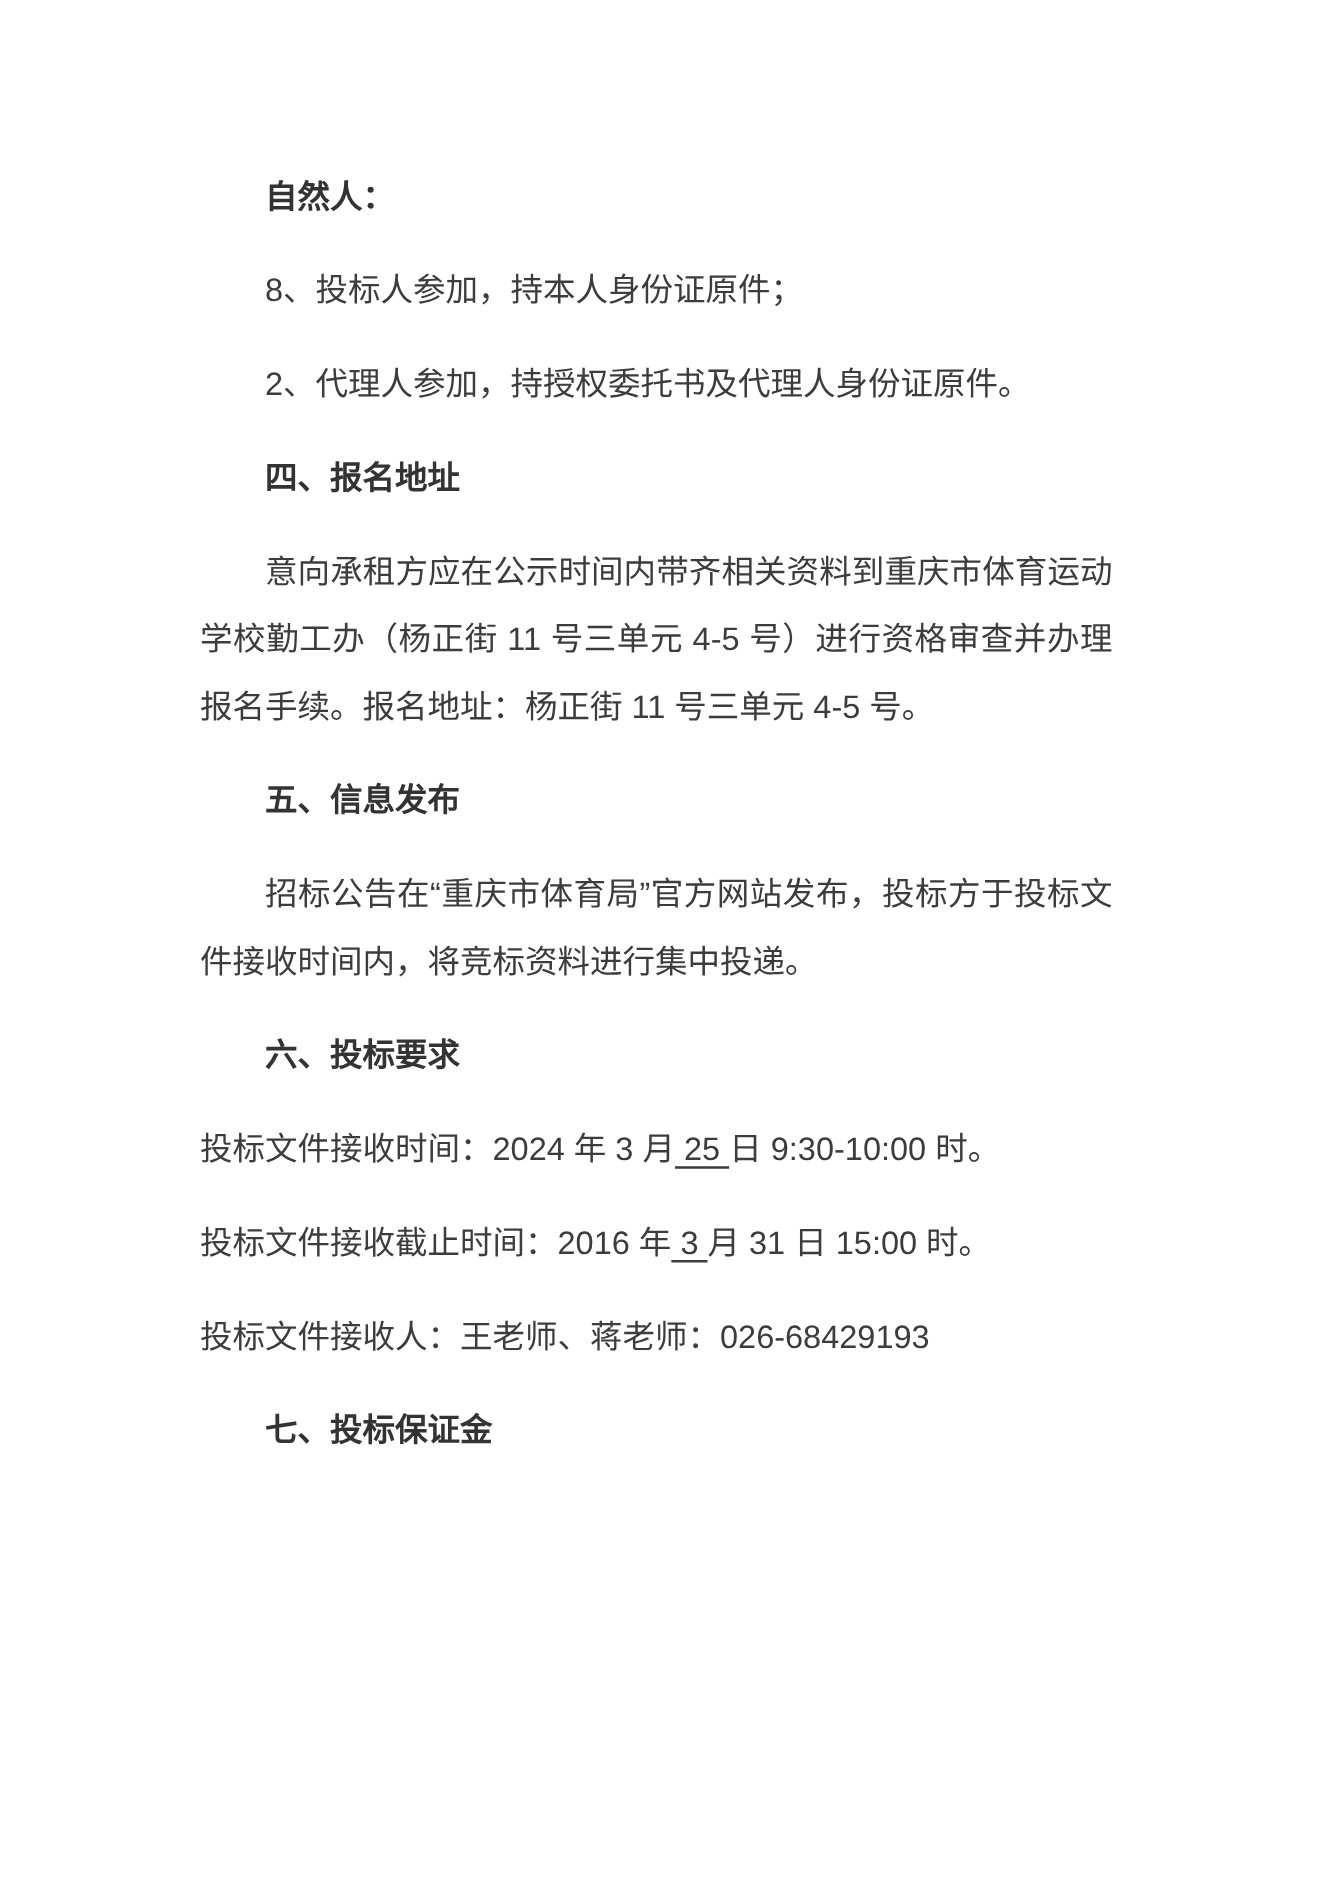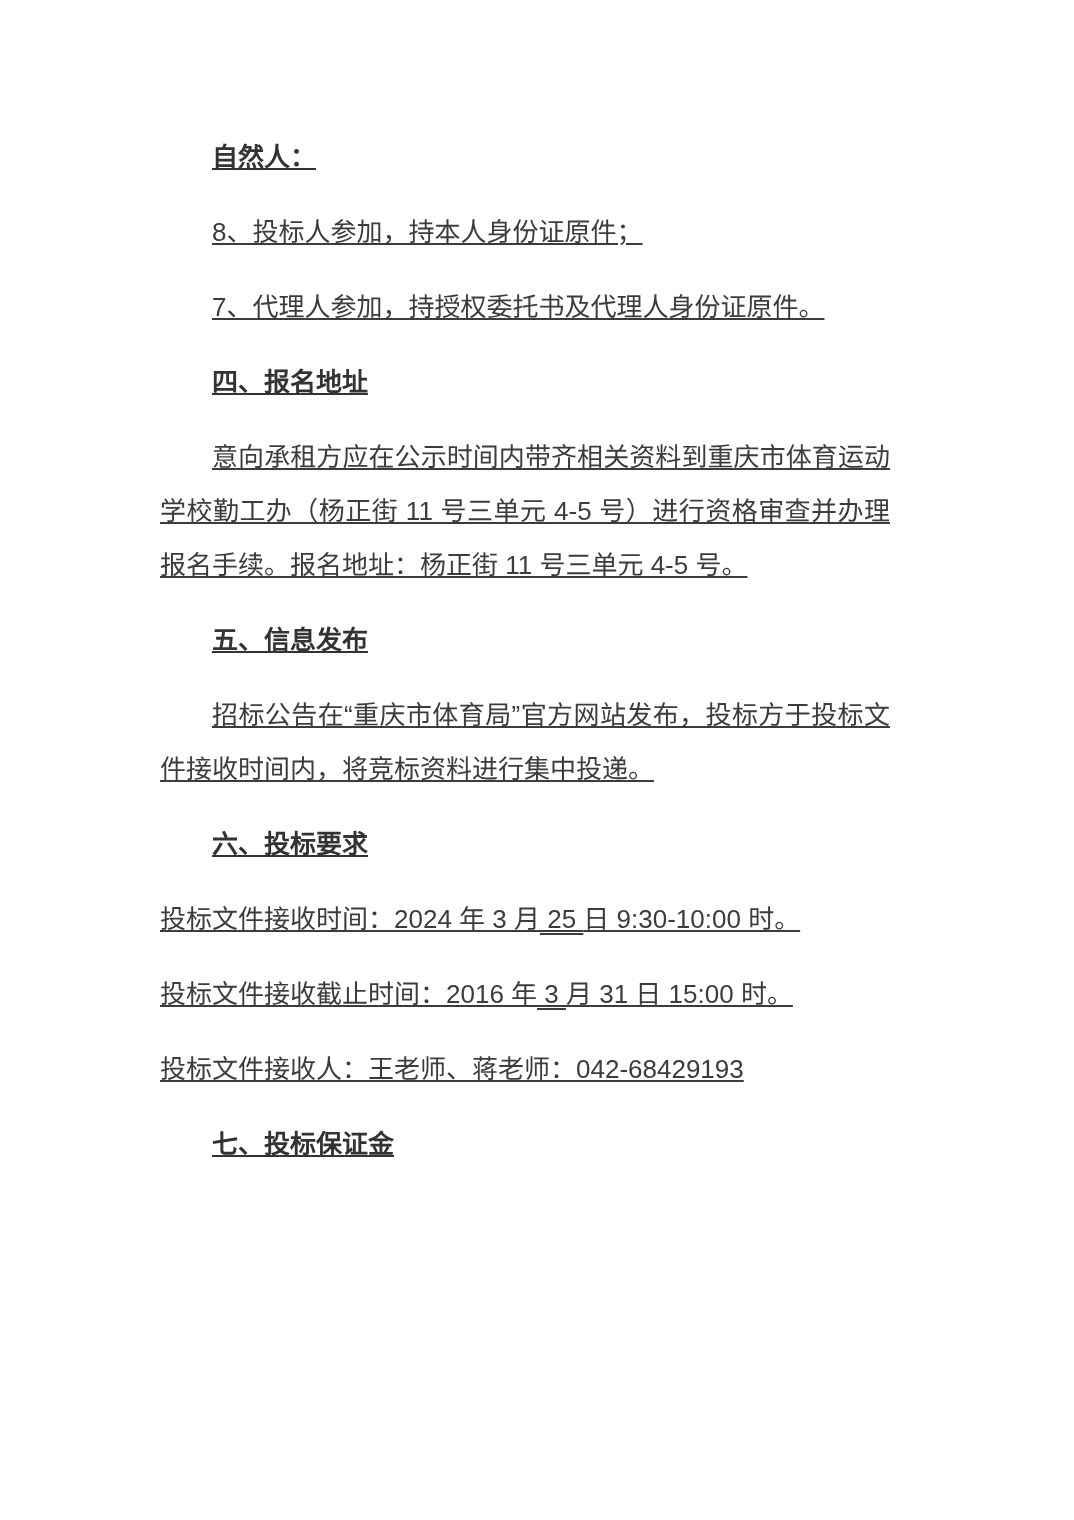--- a/index.html
+++ b/index.html
@@ -15,21 +15,20 @@
     background: #ffffff;
     padding: 130px 168px 0 160px;
     font-family: "Liberation Sans", "DejaVu Sans", sans-serif;
     font-size: 26px;
     line-height: 54px;
     color: #3c3c3c;
     overflow: hidden;
   }
   .page p {
     margin: 0 16px 21px 0;
-    text-decoration: underline;
   }
   p.heading {
     font-weight: 700;
     color: #333333;
     text-indent: 2em;
   }
   p.para {
     text-indent: 2em;
     text-align: justify;
   }
@@ -44,35 +43,35 @@
 </style>
 </head>
 <body>
 
 <div class="page">
 
   <p class="heading">自然人：</p>
 
   <p class="para">8、投标人参加，持本人身份证原件；</p>
 
-  <p class="para">7、代理人参加，持授权委托书及代理人身份证原件。</p>
+  <p class="para">2、代理人参加，持授权委托书及代理人身份证原件。</p>
 
   <p class="heading">四、报名地址</p>
 
   <p class="para">意向承租方应在公示时间内带齐相关资料到重庆市体育运动学校勤工办（杨正街 11 号三单元 4-5 号）进行资格审查并办理报名手续。报名地址：杨正街 11 号三单元 4-5 号。</p>
 
   <p class="heading">五、信息发布</p>
 
   <p class="para">招标公告在“重庆市体育局”官方网站发布，投标方于投标文件接收时间内，将竞标资料进行集中投递。</p>
 
 
   <p class="heading">六、投标要求</p>
 
   <p class="flush"><span>投标文件接收时间：2024 年 3 月</span><span class="u"> 25 </span><span>日 9:30-10:00 时。</span></p>
 
   <p class="flush"><span>投标文件接收截止时间：2016 年</span><span class="u"> 3 </span><span>月 31 日 15:00 时。</span></p>
 
 
-  <p class="flush">投标文件接收人：王老师、蒋老师：042-68429193</p>
+  <p class="flush">投标文件接收人：王老师、蒋老师：026-68429193</p>
 
   <p class="heading">七、投标保证金</p>
 
 </div>
 
 </body></html>

